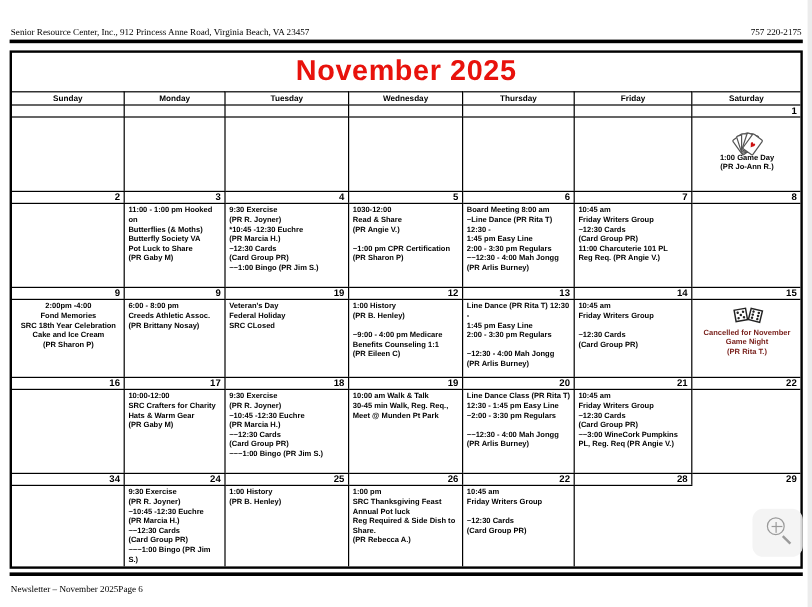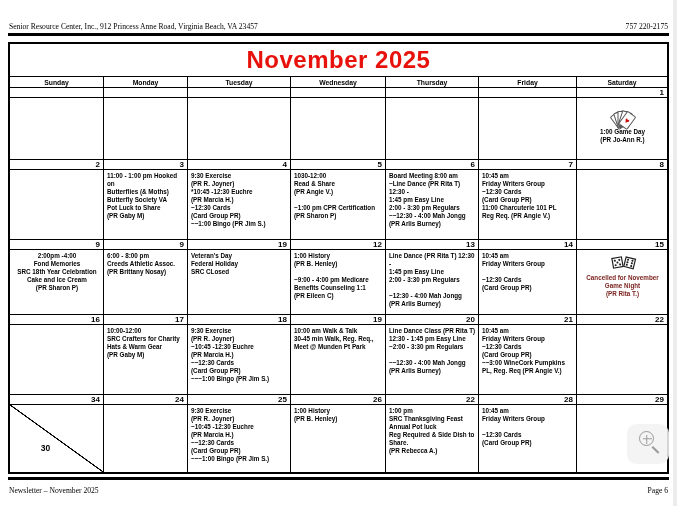--- a/index.html
+++ b/index.html
@@ -35,21 +35,21 @@
      border:1px solid #555; border-radius:1.5px; transform-origin:50% 95%;
      color:#cc1111; font-size:8px; line-height:15px; text-align:center; }
   .dice-icon { display:block; text-align:center; font-family:"DejaVu Sans", sans-serif;
      font-size:15px; line-height:20px; color:#222; margin:1px 0 1px 0; letter-spacing:-2px; }
   .dice-icon .d2 { display:inline-block; transform:rotate(14deg); }
   .dice-icon .d1 { display:inline-block; transform:rotate(-10deg); }
 
   .notes { border-top:1px solid #000; min-height:20px; padding:2px 4px; font-size:7.4px; font-weight:bold; }
 
   .bottom-rule { margin-top:3px; height:3px; }
-  .page-footer { display:flex; justify-content:space-between; padding:6px 9px 0 9px;
+  .page-footer { display:flex; justify-content:flex-start; padding:6px 9px 0 9px;
                  font-family:"Liberation Serif", serif; font-size:7.6px; }
 
   .zoom-btn { position:absolute; left:627px; top:424px; width:42px; height:40px;
               background:rgba(242,242,242,0.88); border-radius:9px; cursor:pointer; }
   .glass { position:absolute; left:12px; top:7px; width:15px; height:15px;
            border:1.5px solid #9a9a9a; border-radius:50%; }
   .glass::before, .glass::after { content:""; position:absolute; background:#9a9a9a; }
   .glass::before { left:50%; top:3px; width:1.5px; height:9px; transform:translateX(-50%); }
   .glass::after { top:50%; left:3px; height:1.5px; width:9px; transform:translateY(-50%); }
   .handle { position:absolute; left:26px; top:22px; width:9px; height:1.8px; background:#9a9a9a;
@@ -288,24 +288,20 @@
         <div class="grid-row">
           <div class="date-cell">34</div>
           <div class="date-cell">24</div>
           <div class="date-cell">25</div>
           <div class="date-cell">26</div>
           <div class="date-cell">22</div>
           <div class="date-cell">28</div>
           <div class="date-cell">29</div>
         </div>
         <div class="grid-row">
-          <div class="day-cell diagonal" style="height: 68px;">
-            <div class="evt"></div>
-            <div class="overflow-date">30</div>
-          </div>
           <div class="day-cell" style="height: 68px;">
             <div class="evt"></div>
           </div>
           <div class="day-cell" style="height: 68px;">
             <div class="evt">9:30 Exercise
 (PR R. Joyner)
 ~10:45 -12:30 Euchre
 (PR Marcia H.)
 ~~12:30  Cards
 (Card Group PR)

